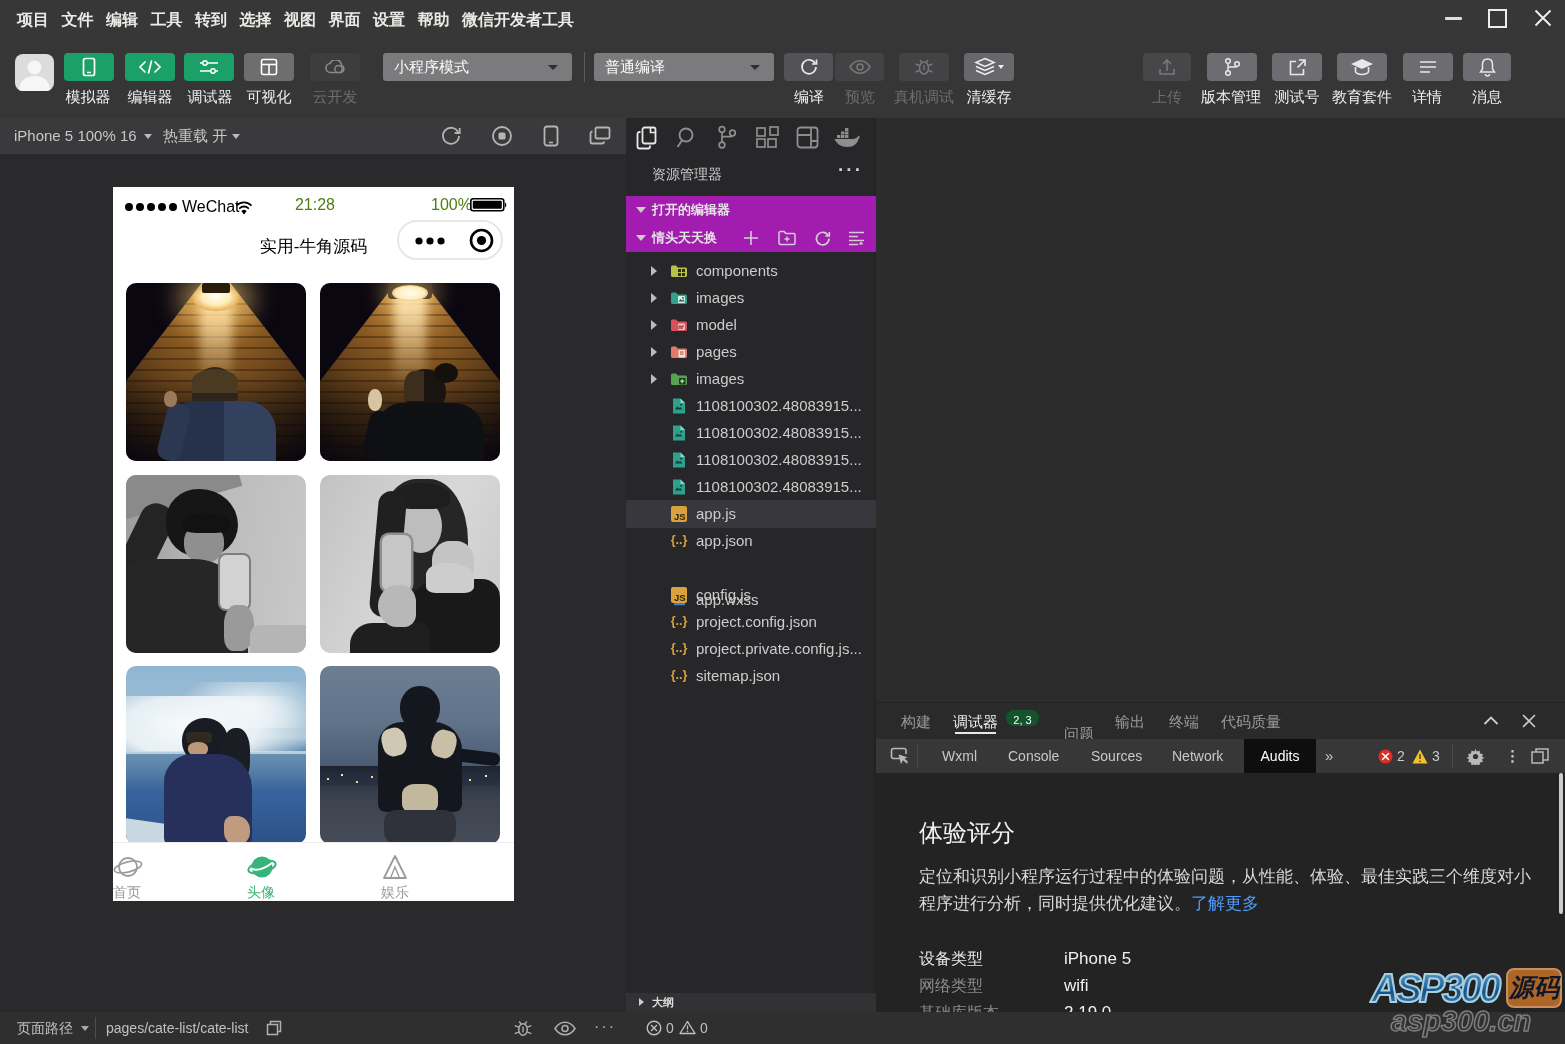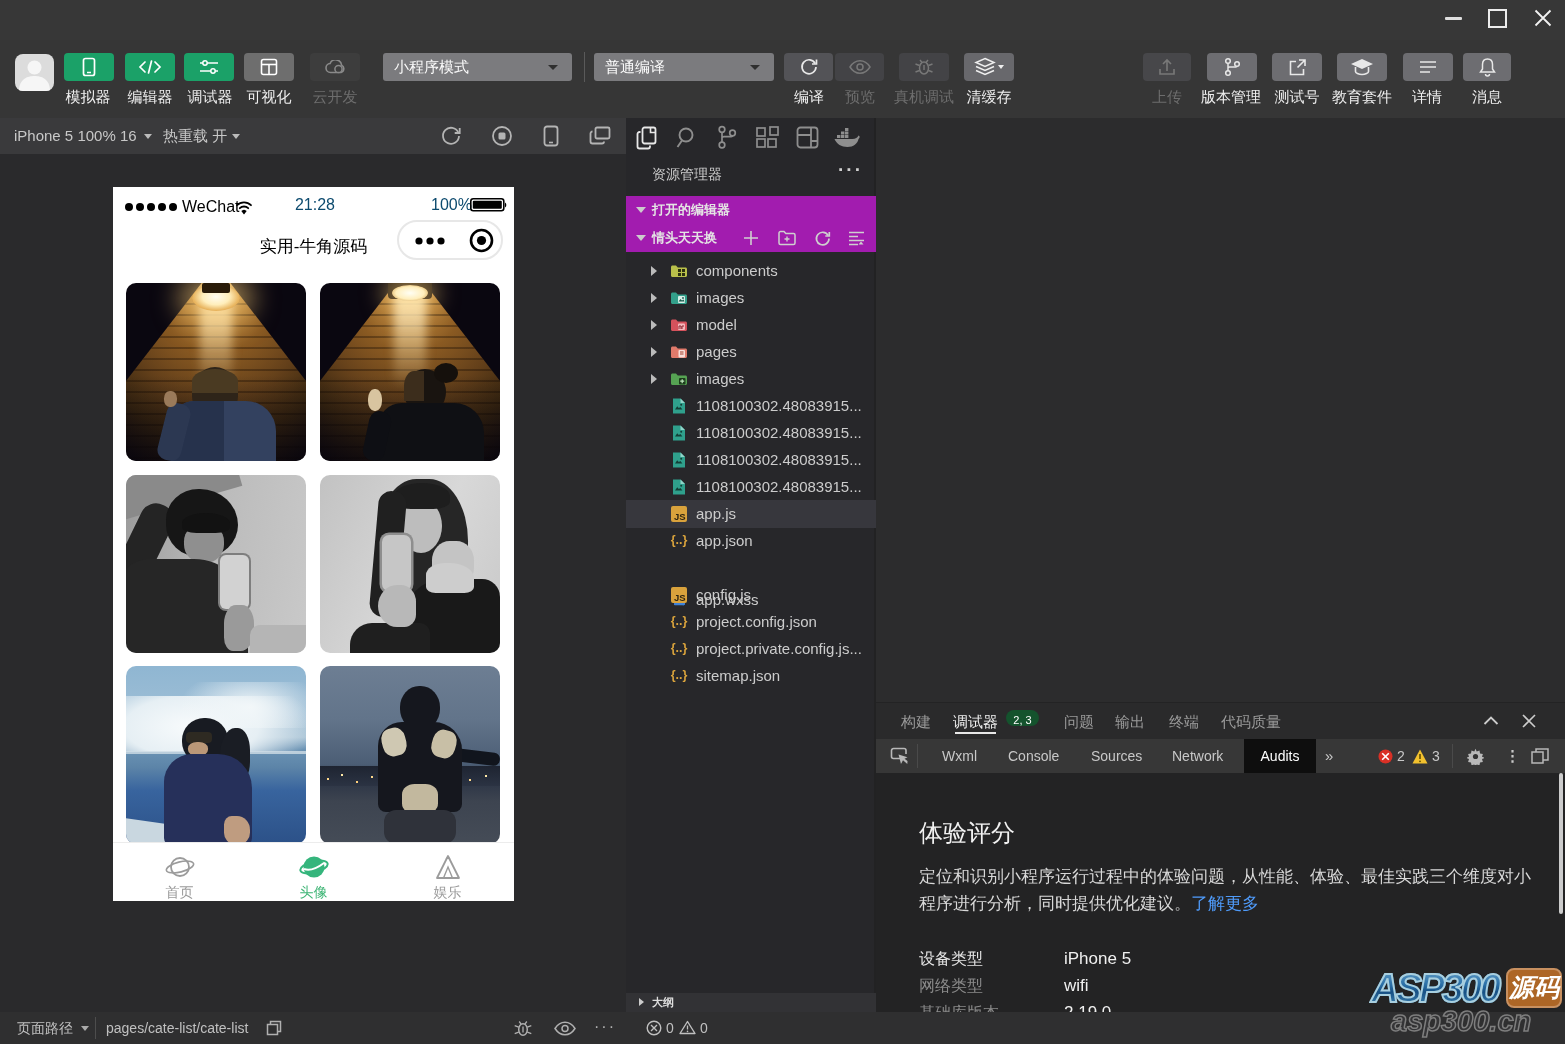--- a/index.html
+++ b/index.html
@@ -24,21 +24,21 @@
 .tlabel { position:absolute; top:48px; font-size:15px; color:#efefef; width:80px; text-align:center; }
 .tlabel.dim { color:#6d6d6d; }
 .drop { position:absolute; top:13px; height:28px; background:#7b7b7e; border-radius:3px; color:#fbfbfb; font-size:15px; line-height:28px; padding-left:11px; }
 .drop .caret { position:absolute; right:14px; top:12px; width:0; height:0; border-left:5.5px solid transparent; border-right:5.5px solid transparent; border-top:5.5px solid #2f2f2f; }
 .ibtn { position:absolute; top:13px; width:46px; height:28px; border-radius:4px; background:#414141; display:flex; align-items:center; justify-content:center; }
 
 
 #simbar { position:absolute; left:0; top:118px; width:626px; height:36px; background:#3a3a3c; color:#c8c8c8; font-size:15px; }
 #simarea { position:absolute; left:0; top:154px; width:626px; height:858px; background:#2a2a2c; }
 #phone { position:absolute; left:113px; top:33px; width:401px; height:714px; background:#ffffff; }
-#statusbar { position:absolute; left:0; top:8px; width:401px; height:22px; color:#0c4a6e; font-size:16px; }
+#statusbar { position:absolute; left:0; top:8px; width:401px; height:22px; color:#4d7c0f; font-size:16px; }
 #navtitle { position:absolute; left:0; top:48px; width:401px; text-align:center; font-size:17px; color:#000; }
 #capsule { position:absolute; left:284px; top:33px; width:106px; height:40px; border:2px solid #e7e7e7; border-radius:21px; background:#fff; }
 .photo { position:absolute; width:180px; height:178px; border-radius:10px; overflow:hidden; }
 .cone { background:
   repeating-linear-gradient(180deg, rgba(20,8,0,0) 0px, rgba(20,8,0,0) 9px, rgba(15,6,0,.32) 9px, rgba(15,6,0,.32) 11px),
   radial-gradient(ellipse 108% 132% at 50% 0%, #eedaa4 0%, #c08a40 12%, #8a5a22 30%, #64401a 50%, #3c2810 68%, rgba(14,9,8,0) 88%);
   clip-path:polygon(42% 0%, 58% 0%, 100% 55%, 100% 100%, 0% 100%, 0% 55%); }
 .streak { left:74px; top:10px; width:32px; height:96px; filter:blur(5px);
   background:linear-gradient(180deg, rgba(255,244,210,.95) 0%, rgba(250,225,170,.55) 45%, rgba(240,205,140,.0) 100%); }
 .conedark { left:0; top:0; width:180px; height:178px;
@@ -49,21 +49,21 @@
 .lampbox { left:76px; top:0px; width:28px; height:10px; background:#2a1c0a; border-radius:2px; }
 .citylights { left:0; top:104px; width:180px; height:18px;
   background-image:radial-gradient(circle 1.5px at 8px 9px, #ffd98a 60%, transparent 61%),
     radial-gradient(circle 1.5px at 22px 5px, #ffe9a8 60%, transparent 61%),
     radial-gradient(circle 1.5px at 37px 12px, #ffcf7a 60%, transparent 61%),
     radial-gradient(circle 1.5px at 52px 7px, #ffda8d 60%, transparent 61%),
     radial-gradient(circle 1.5px at 150px 10px, #ffd98a 60%, transparent 61%),
     radial-gradient(circle 1.5px at 166px 6px, #ffe9a8 60%, transparent 61%);
   background-repeat:no-repeat; }
 #tabbar { position:absolute; left:0; top:655px; width:401px; height:59px; background:#fff; border-top:1px solid #ececec; }
-.tab { position:absolute; top:0; width:133px; text-align:center; }
+.tab { position:absolute; top:0; width:133px; text-align:left; }
 .tab .lbl { position:absolute; top:41px; width:133px; font-size:14px; color:#999; }
 .tab.active .lbl { color:#3eb575; }
 
 
 #explorer { position:absolute; left:626px; top:118px; width:250px; height:894px; background:#27272a; border-right:2px solid #222223; }
 #activity { position:absolute; left:0; top:0; width:250px; height:40px; }
 #exphead { position:absolute; left:26px; top:48px; font-size:14px; color:#cccccc; }
 .sechead { position:absolute; left:0; width:250px; height:28px; background:#a21caf; color:#e4e4e4; font-size:13px; font-weight:bold; line-height:28px; }
 .trow { position:absolute; left:0; width:250px; height:28px; line-height:28px; color:#cccccc; font-size:15px; }
 .trow.sel { background:#37373d; }
@@ -85,29 +85,30 @@
 
 #statusbot { position:absolute; left:0; top:1012px; width:1565px; height:32px; background:#2f2f30; color:#c0c0c0; font-size:14px; }
 #outline { position:absolute; left:626px; top:993px; width:250px; height:19px; background:#323235; color:#dddddd; font-size:11px; font-weight:bold; }
 
 
 #wm1 { position:absolute; left:1371px; top:966px; width:134px; font-size:40px; font-weight:bold; font-style:italic;
   background:linear-gradient(180deg,#6fa9cf 0%,#2a6ea6 42%,#175084 58%,#4c94c2 100%);
   -webkit-background-clip:text; -webkit-text-fill-color:transparent;
   -webkit-text-stroke:2px #a8cfdf; letter-spacing:-3px; transform:scaleX(.97); transform-origin:left; }
 #wm2 { position:absolute; left:1506px; top:968px; width:56px; height:40px; background:#ad6626; border:2.5px solid #c89060; border-radius:8px;
-  color:#ffffff; font-size:25px; font-weight:bold; font-style:italic; text-align:center; line-height:35px; }
+  color:#0f172a; font-size:25px; font-weight:bold; font-style:italic; text-align:center; line-height:35px; }
 #wm3 { position:absolute; left:1391px; top:1005px; font-size:29px; font-weight:bold; font-style:italic;
   color:#353537; -webkit-text-stroke:1.5px #7e7e7e; letter-spacing:0px; }
 </style>
 </head>
 <body>
 <div id="app">
 
   <div id="titlebar">
+    <div id="menu"><span>项目</span><span>文件</span><span>编辑</span><span>工具</span><span>转到</span><span>选择</span><span>视图</span><span>界面</span><span>设置</span><span>帮助</span><span>微信开发者工具</span></div>
     <div class="abs" style="left:1445px; top:17px; width:17px; height:2.5px; background:#dedede; border-radius:1px;"></div>
     <div class="abs" style="left:1488px; top:9px; width:19px; height:19px; border:2px solid #ececec;"></div>
     <svg class="abs" style="left:1534px; top:9px;" width="18" height="18" viewBox="0 0 18 18">
         <path d="M1.5 1.5 L16.5 16.5 M16.5 1.5 L1.5 16.5" stroke="#f2f2f2" stroke-width="1.8"></path>
       </svg>
   </div>
 
   <div id="toolbar">
     <div id="avatar"><svg width="39" height="37" viewBox="0 0 39 37">
           <circle cx="19.5" cy="13.5" r="7" fill="#f6f6f6"></circle>
@@ -568,21 +569,21 @@
     </div>
   </div>
   <div id="outline"><span style="position:absolute; left:13px; top:5px; width:0; height:0; border-top:4.5px solid transparent; border-bottom:4.5px solid transparent; border-left:5.5px solid #ccc;"></span><span style="margin-left:26px; line-height:19px;">大纲</span></div>
 
   <div id="editor"></div>
   <div id="debug">
     <div id="dbtabs">
       <div class="abs" style="left:25px; top:0; line-height:37px;">构建</div>
       <div class="abs" style="left:77px; top:0; line-height:37px; color:#f0f0f0;">调试器<div class="abs" style="left:2px; top:29px; width:41px; height:2px; background:#e8e8e8;"></div></div>
       <div class="abs" style="left:130px; top:7px; width:33px; height:16px; background:#14532d; border-radius:11px; color:#fff; font-size:11px; text-align:center; line-height:21px;">2, 3</div>
-      <div class="abs" style="left:188px; top:0; line-height:37px;">问题</div>
+      <div class="abs" style="left:188px; top:12px; line-height:37px;">问题</div>
       <div class="abs" style="left:239px; top:0; line-height:37px;">输出</div>
       <div class="abs" style="left:293px; top:0; line-height:37px;">终端</div>
       <div class="abs" style="left:345px; top:0; line-height:37px;">代码质量</div>
       <svg class="abs" style="left:607px; top:12px;" width="16" height="12" viewBox="0 0 16 12">
           <path d="M1.5 9 L8 2.5 L14.5 9" fill="none" stroke="#cccccc" stroke-width="1.8"></path>
         </svg>
       <svg class="abs" style="left:645px; top:10px;" width="16" height="16" viewBox="0 0 16 16">
           <path d="M2 2 L14 14 M14 2 L2 14" stroke="#cccccc" stroke-width="1.6"></path>
         </svg>
     </div>

